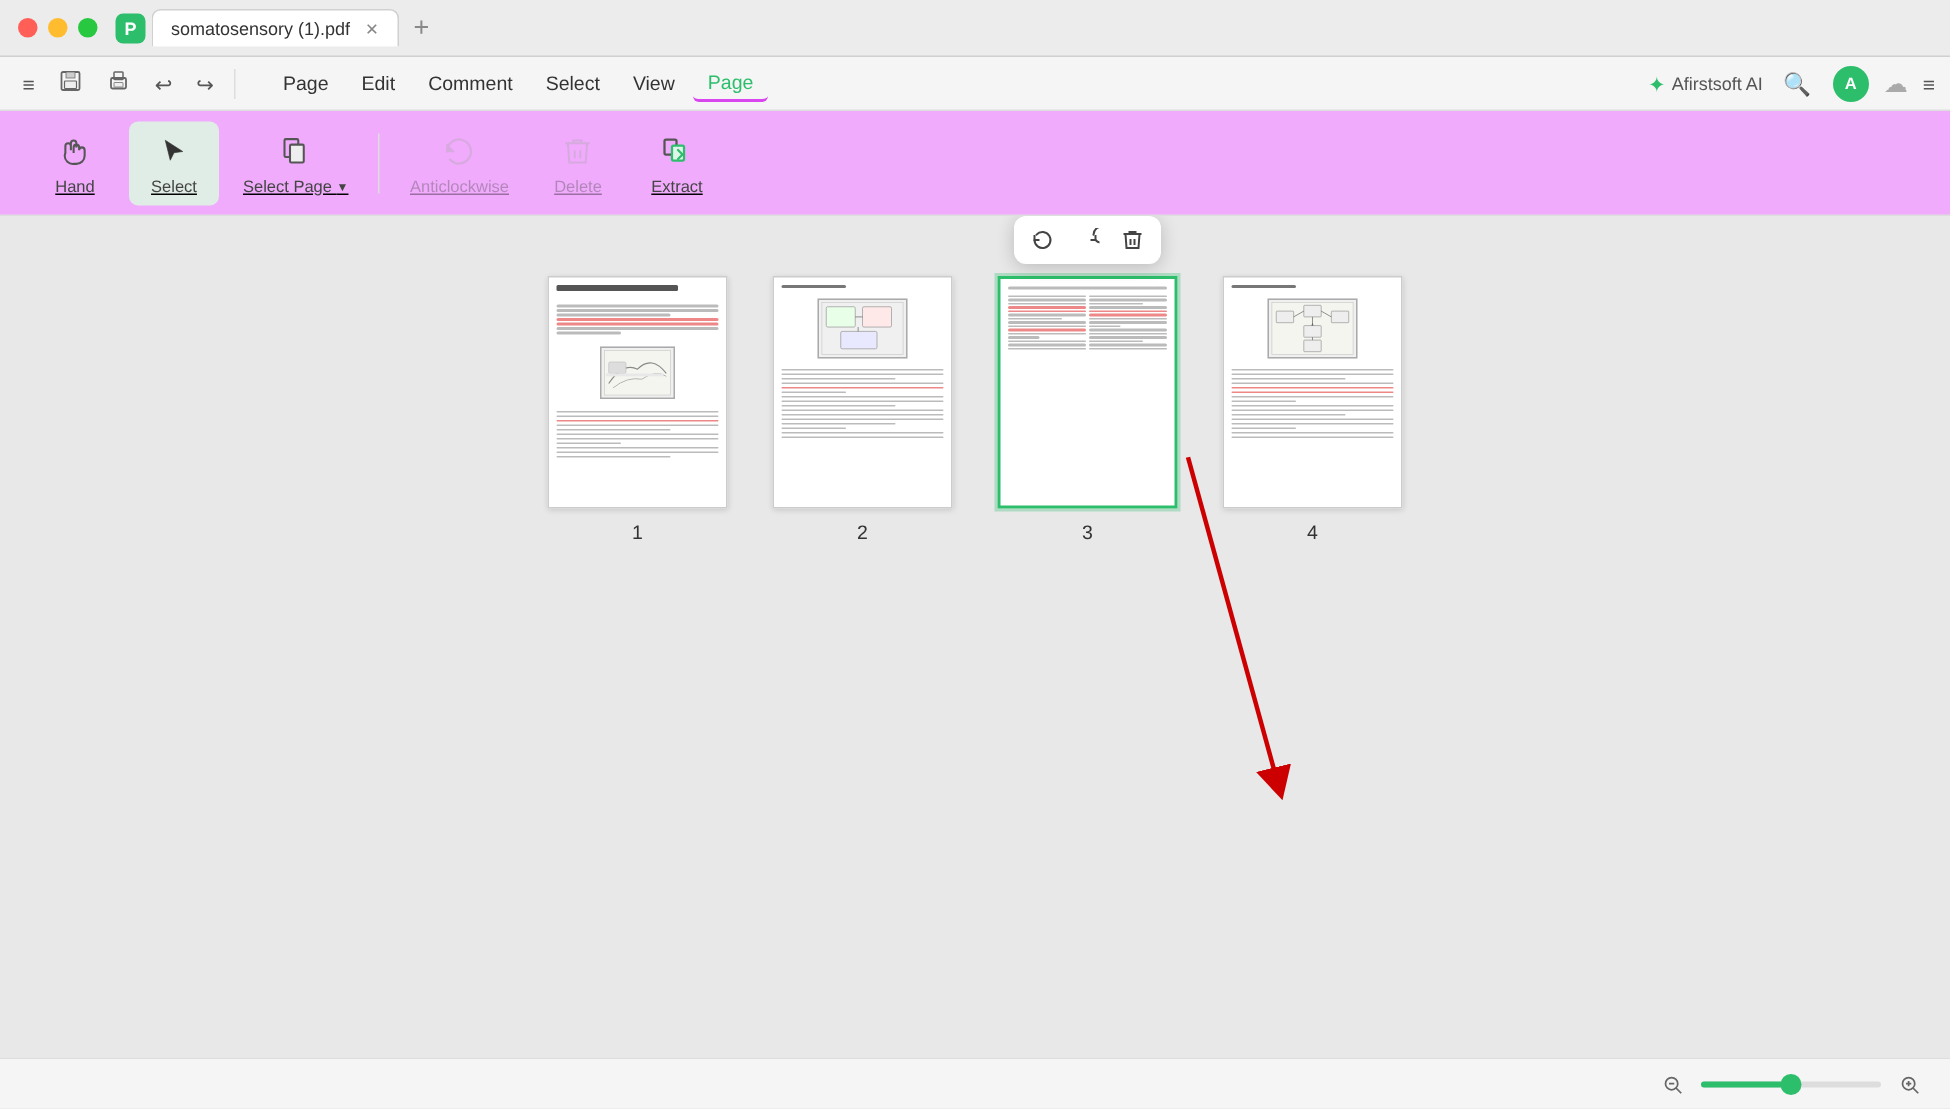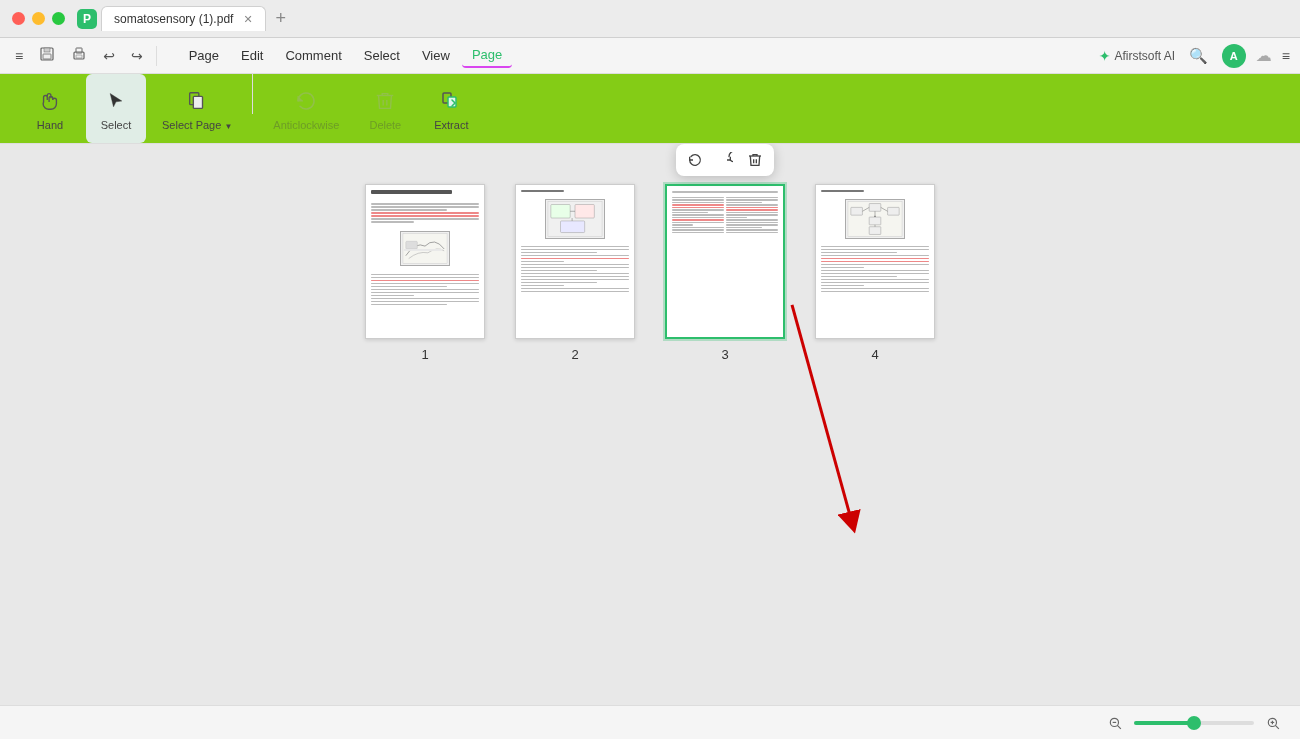--- a/index.html
+++ b/index.html
@@ -140,25 +140,27 @@
       background: none; border: none;
       cursor: pointer; font-size: 15px; color: #555;
       padding: 4px;
     }
     .cloud-icon { font-size: 16px; color: #aaa; }
     .menu-lines { font-size: 14px; color: #555; cursor: pointer; }
 
     
     .toolbar {
       height: 70px;
-      background: #84cc16;
+      background: #f0abfc;
       border-bottom: 1px solid #ddd;
       display: flex;
+      align-items: center;
       padding: 0 20px;
       gap: 6px;
+      text-decoration: underline;
     }
     .tool-btn {
       display: flex;
       flex-direction: column;
       align-items: center;
       justify-content: center;
       gap: 4px;
       padding: 6px 10px;
       border-radius: 6px;
       cursor: pointer;

